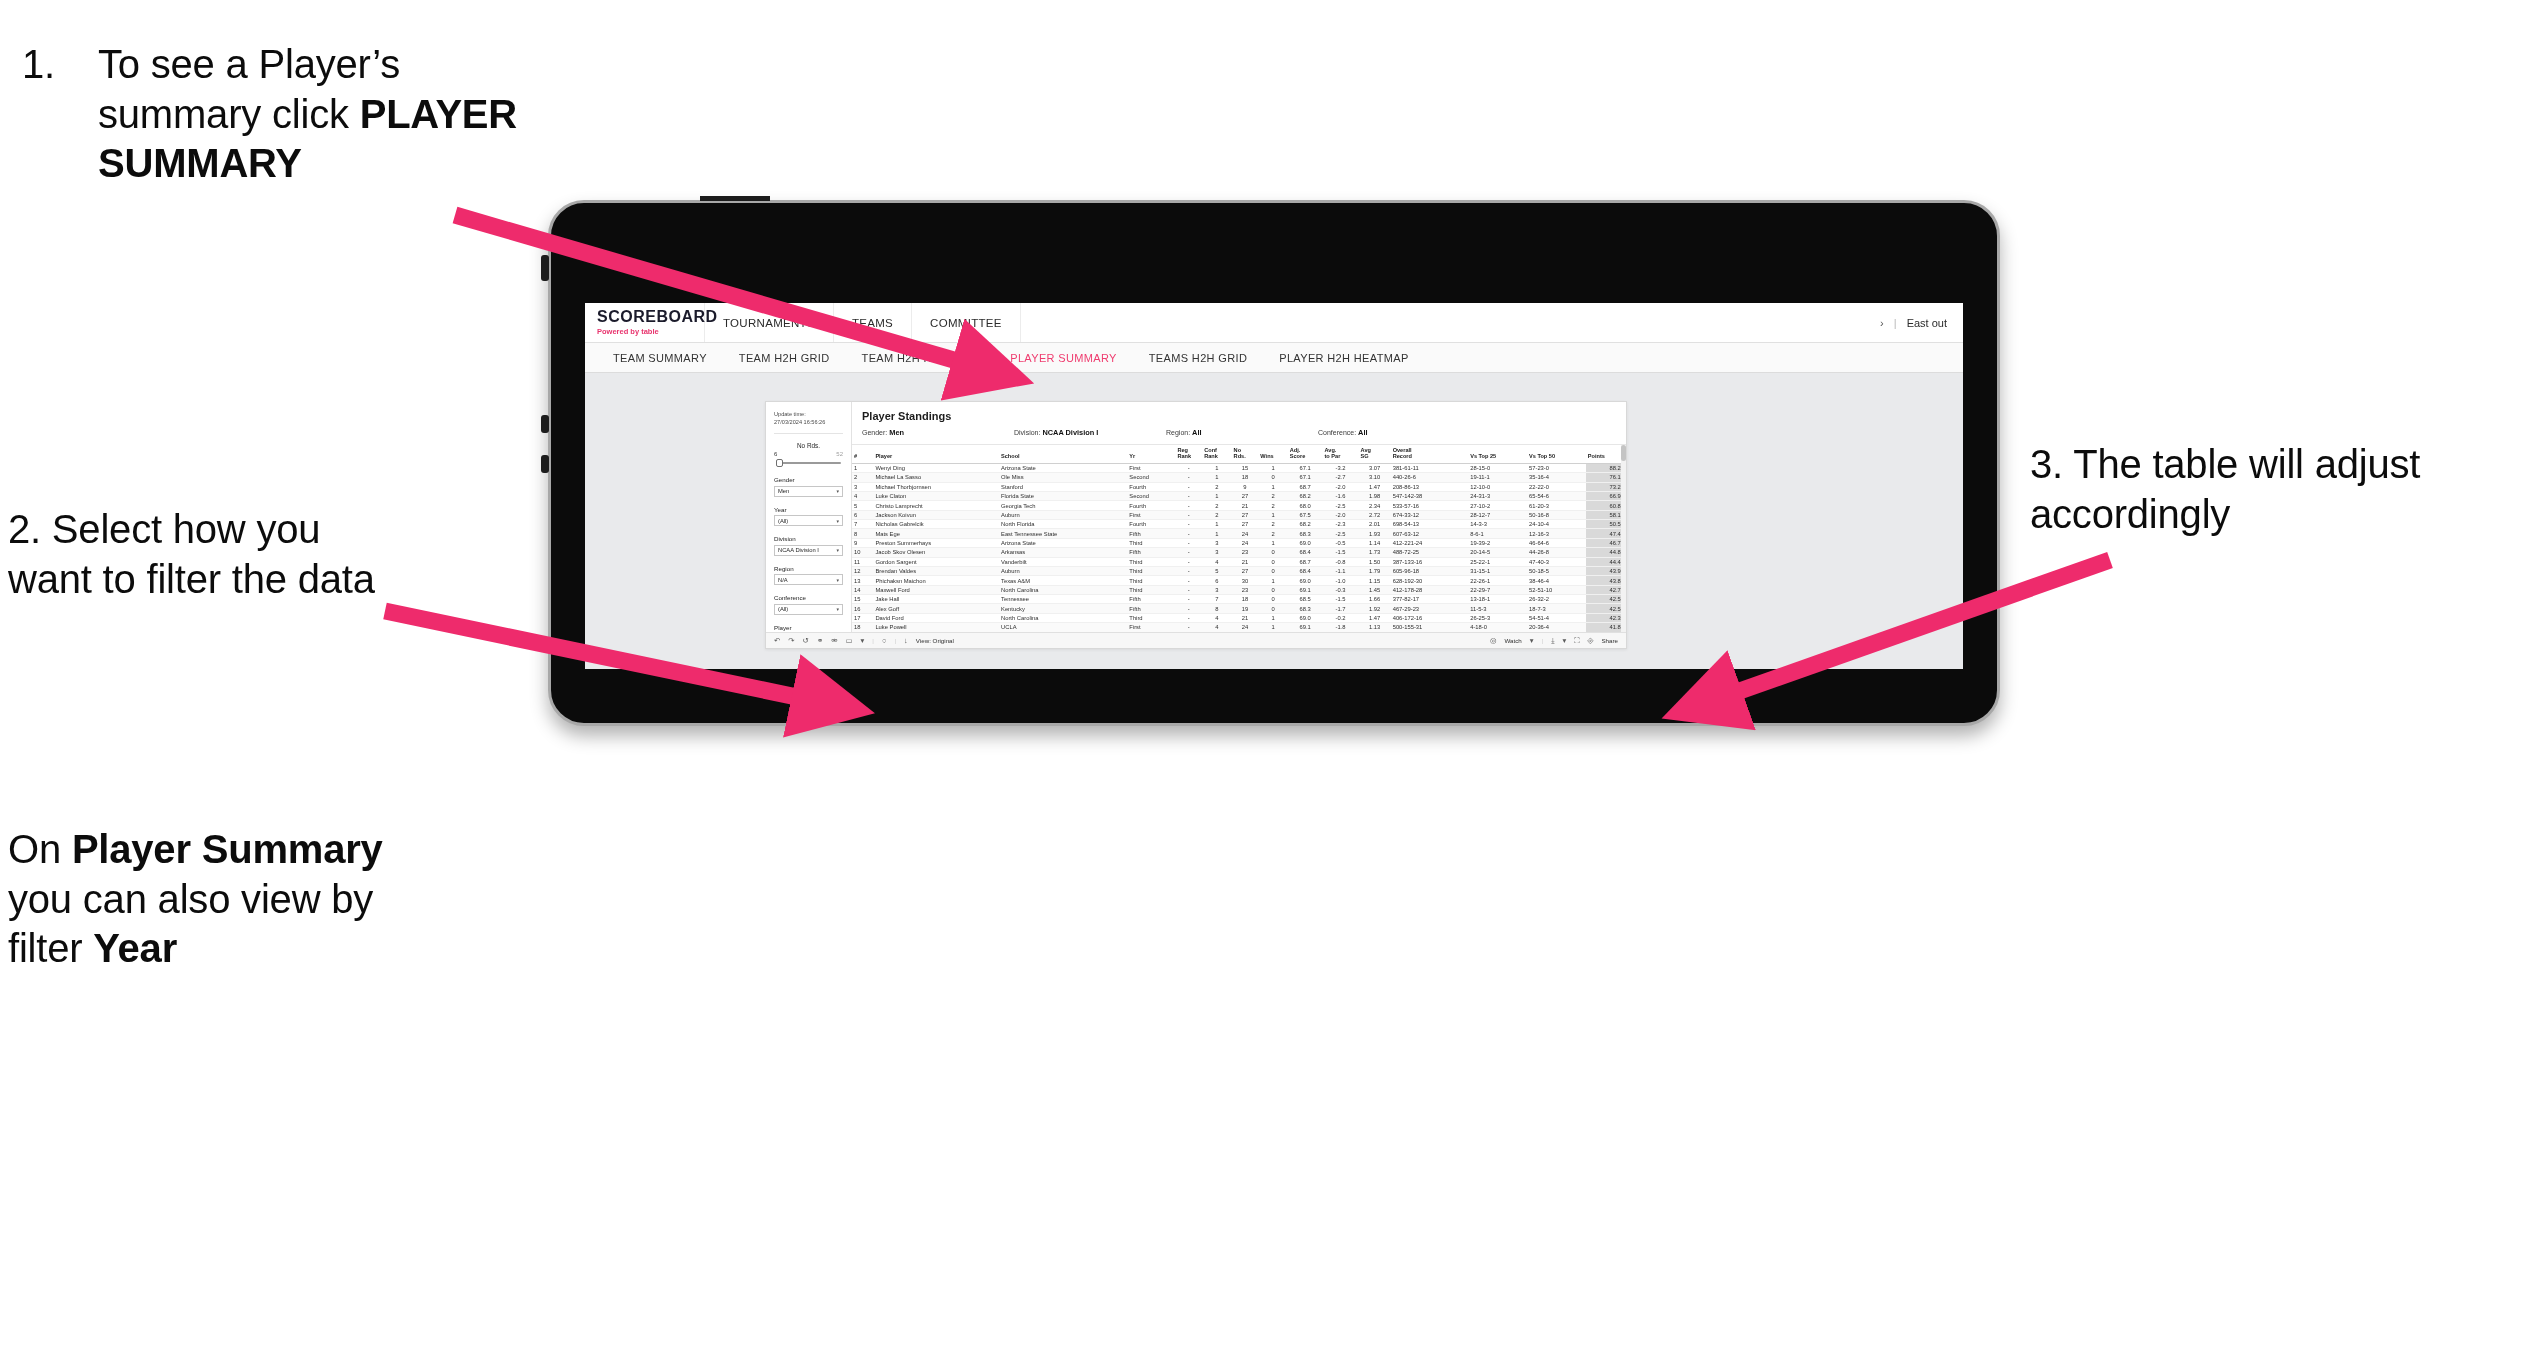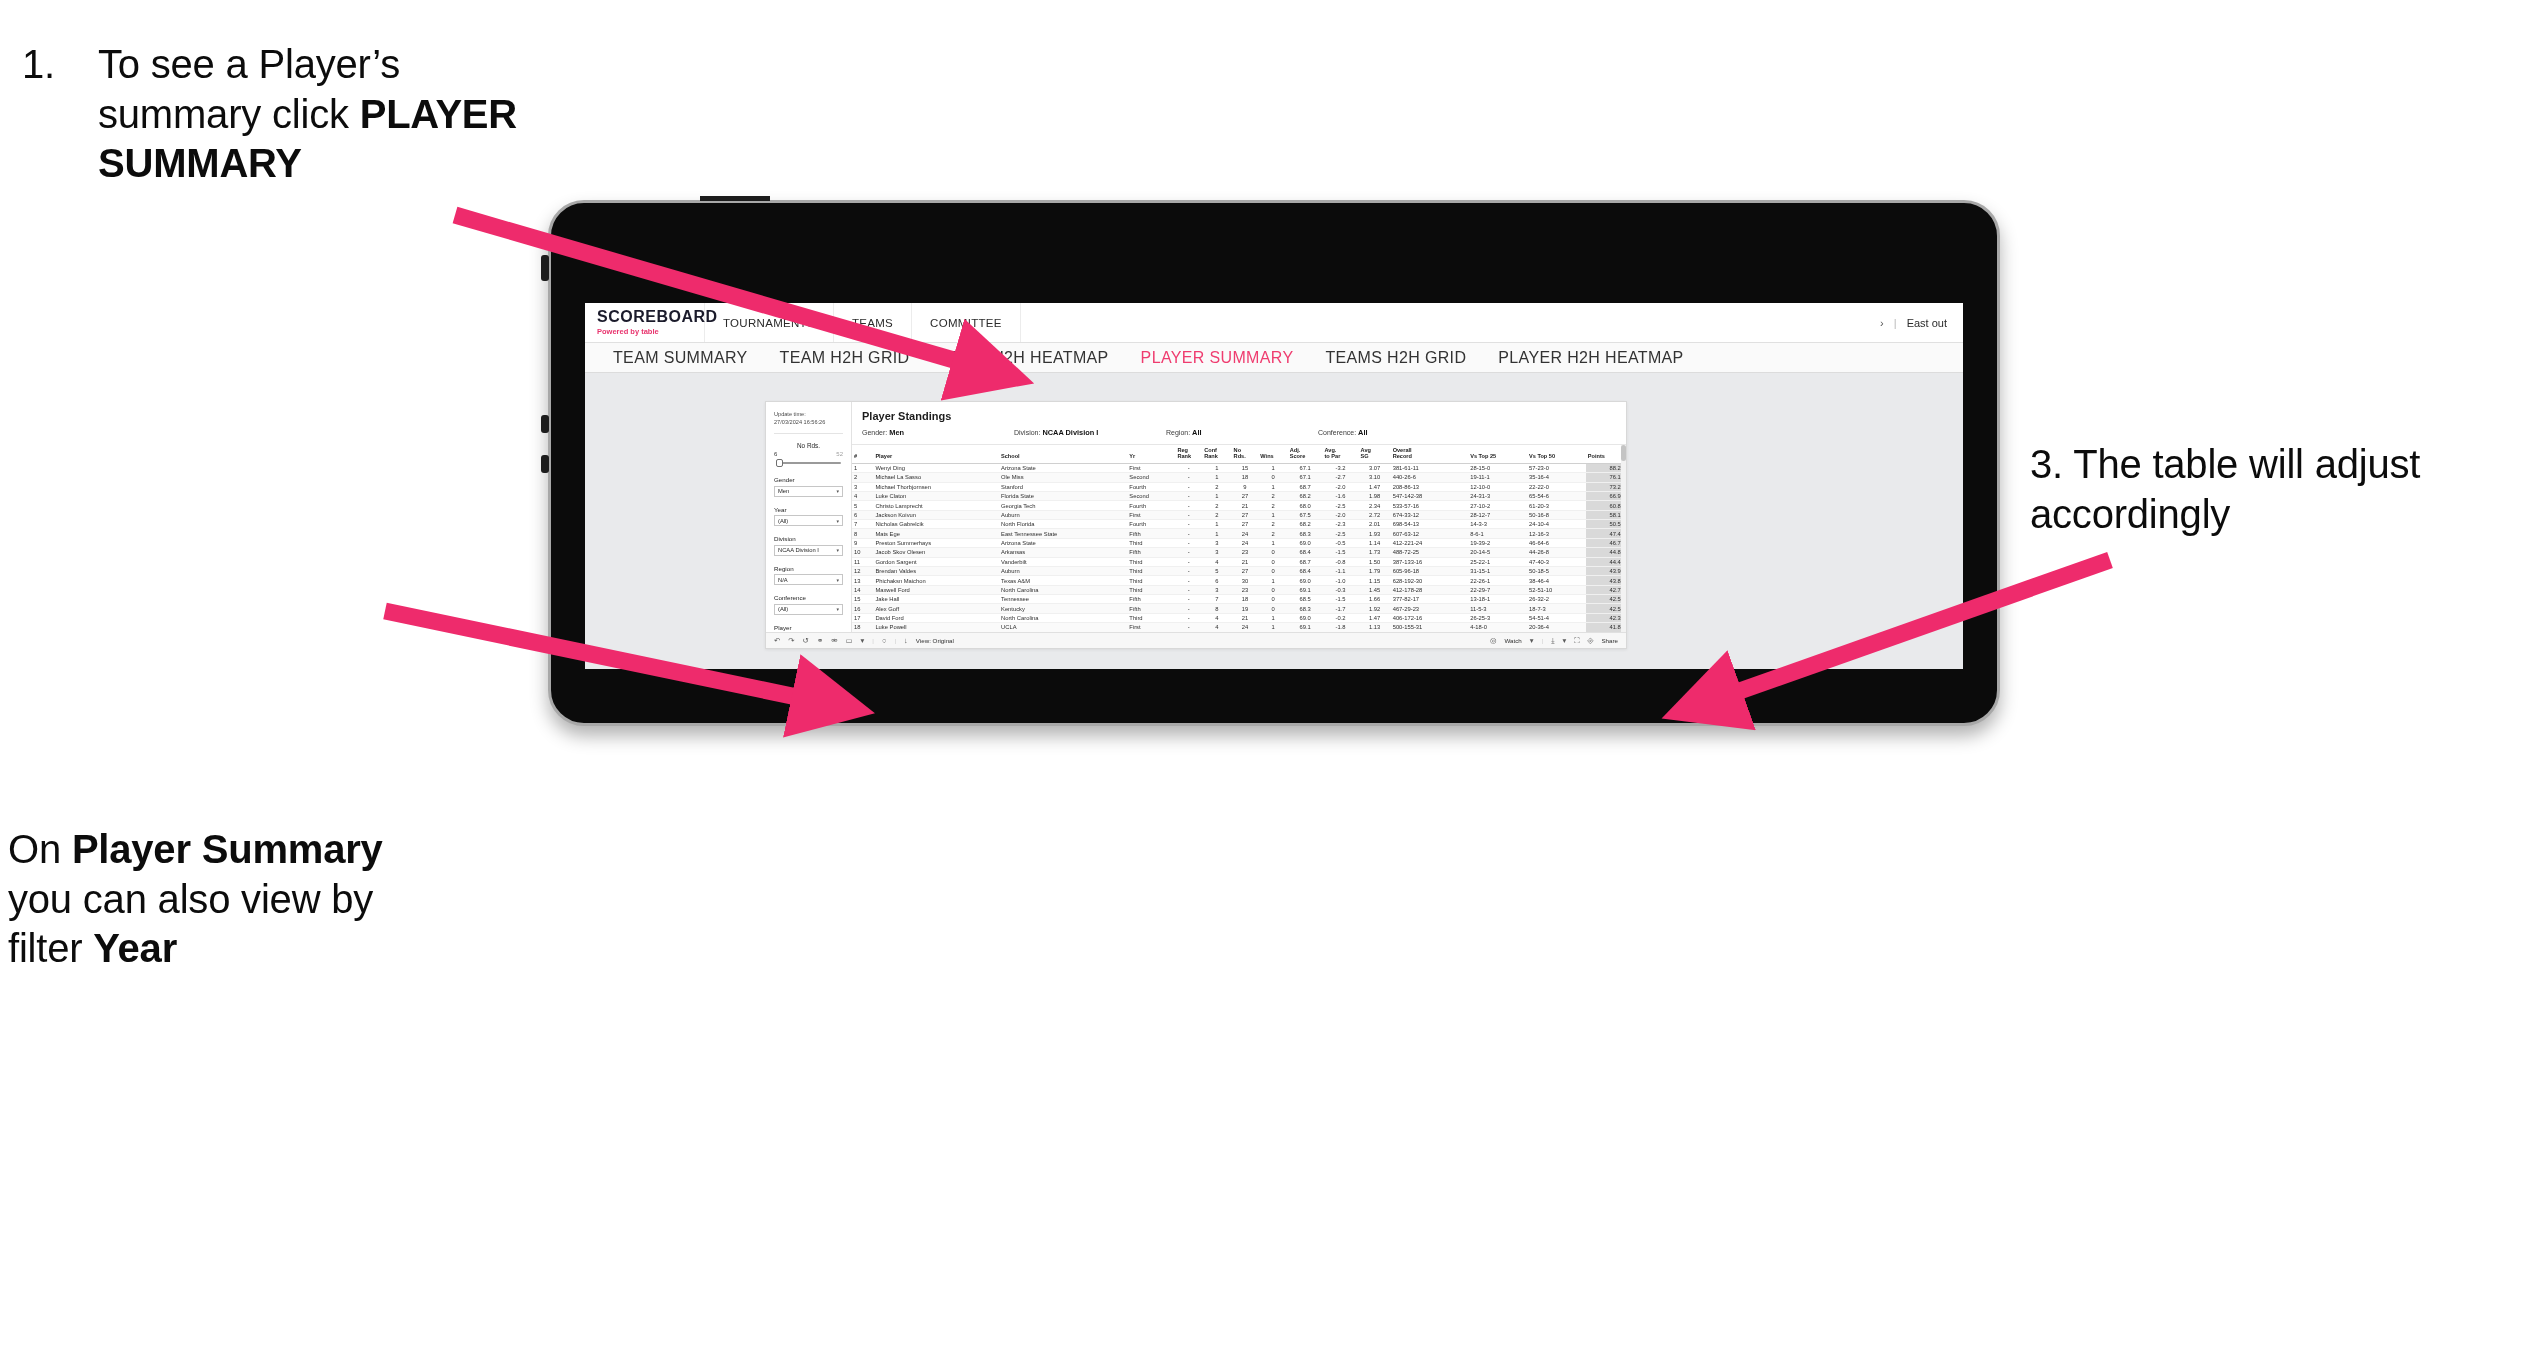--- a/index.html
+++ b/index.html
@@ -61,21 +61,21 @@
                   padding-right: 16px; gap: 10px; font-size: 11px; color: #2b2b2b; }
   .header-right .sep { color: #b9b9b9; }
   .header-right .chev { color: #555; font-size: 11px; }
 
   
   .subnav {
     height: 30px; background: #fafafa; display: flex; align-items: center;
     border-bottom: 1px solid #dcdcdc; padding-left: 12px;
   }
   .subnav .st {
-    font-size: 16px; color: #333; padding: 0 16px; letter-spacing: 0.35px;
+    font-size: 11px; color: #333; padding: 0 16px; letter-spacing: 0.35px;
     cursor: pointer; white-space: nowrap;
   }
   .subnav .st.active { color: #ef3c6f; }
 
   
   .canvas { position: relative; height: 296px; background: #e9eaec; padding-top: 21px; }
   .wb {
     position: absolute; left: 180px; top: 28px; width: 862px; height: 248px;
     background: #ffffff; border: 1px solid #d8d8d8;
     box-shadow: 0 1px 3px rgba(0,0,0,0.07);
@@ -148,20 +148,21 @@
 </head>
 <body>
 
 <div id="stage">
 
   <div class="anno" id="anno1">
     <span class="num">1.</span>
     <span class="body"><span>To see a Player’s summary click </span><b>PLAYER SUMMARY</b></span>
   </div>
 
+  <div class="anno" id="anno2">2. Select how you want to filter the data</div>
 
   <div class="anno" id="anno2b">
     <span>On </span><b>Player Summary</b><span> you can also view by filter </span><b>Year</b>
   </div>
 
   <div class="anno" id="anno3">3. The table will adjust accordingly</div>
 
   <div id="tabletOuter"></div>
   <div class="side-btn" style="left:541px; top:255px; width:8px; height:26px;"></div>
   <div class="side-btn" style="left:541px; top:415px; width:8px; height:18px;"></div>

